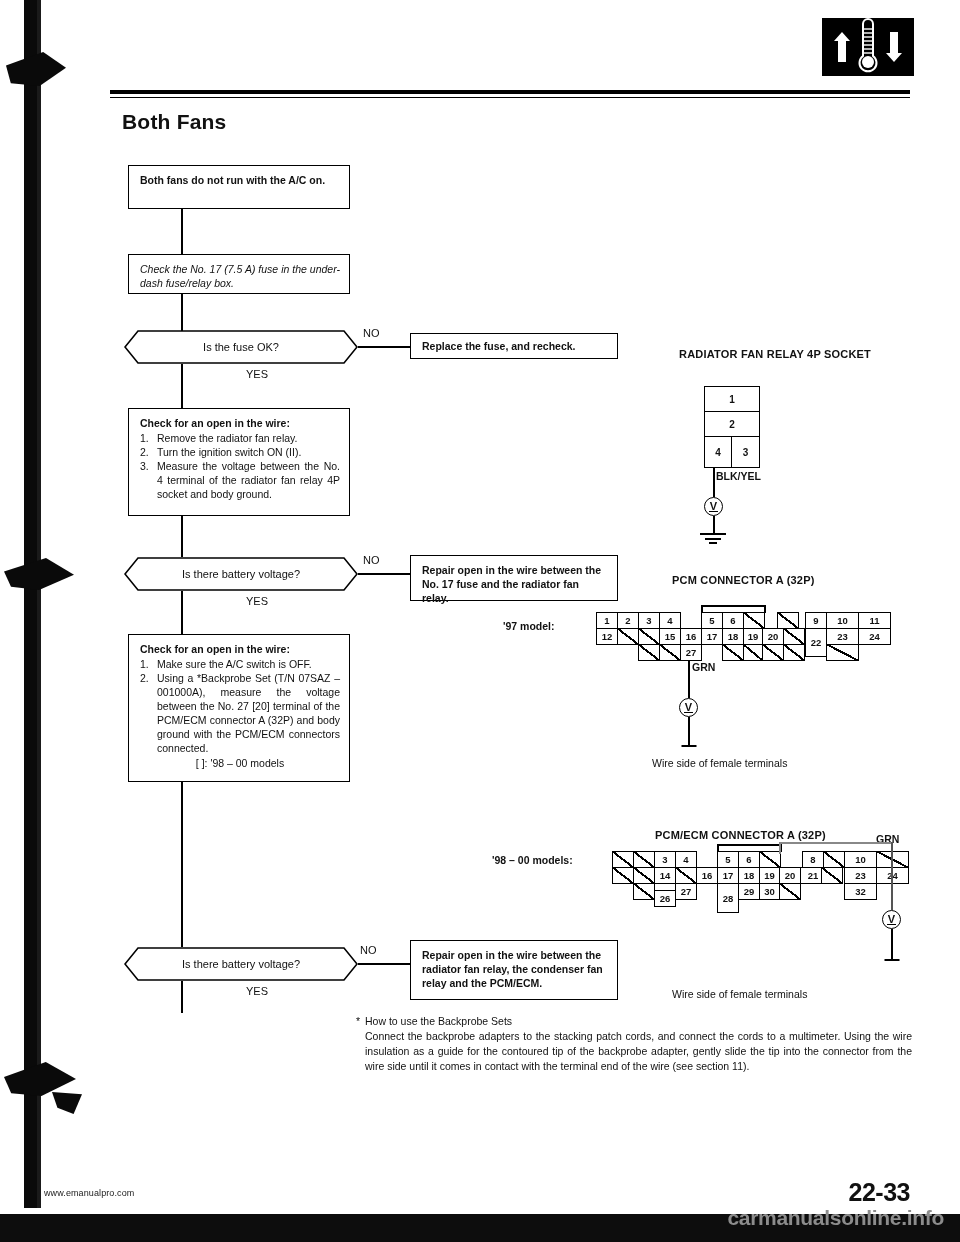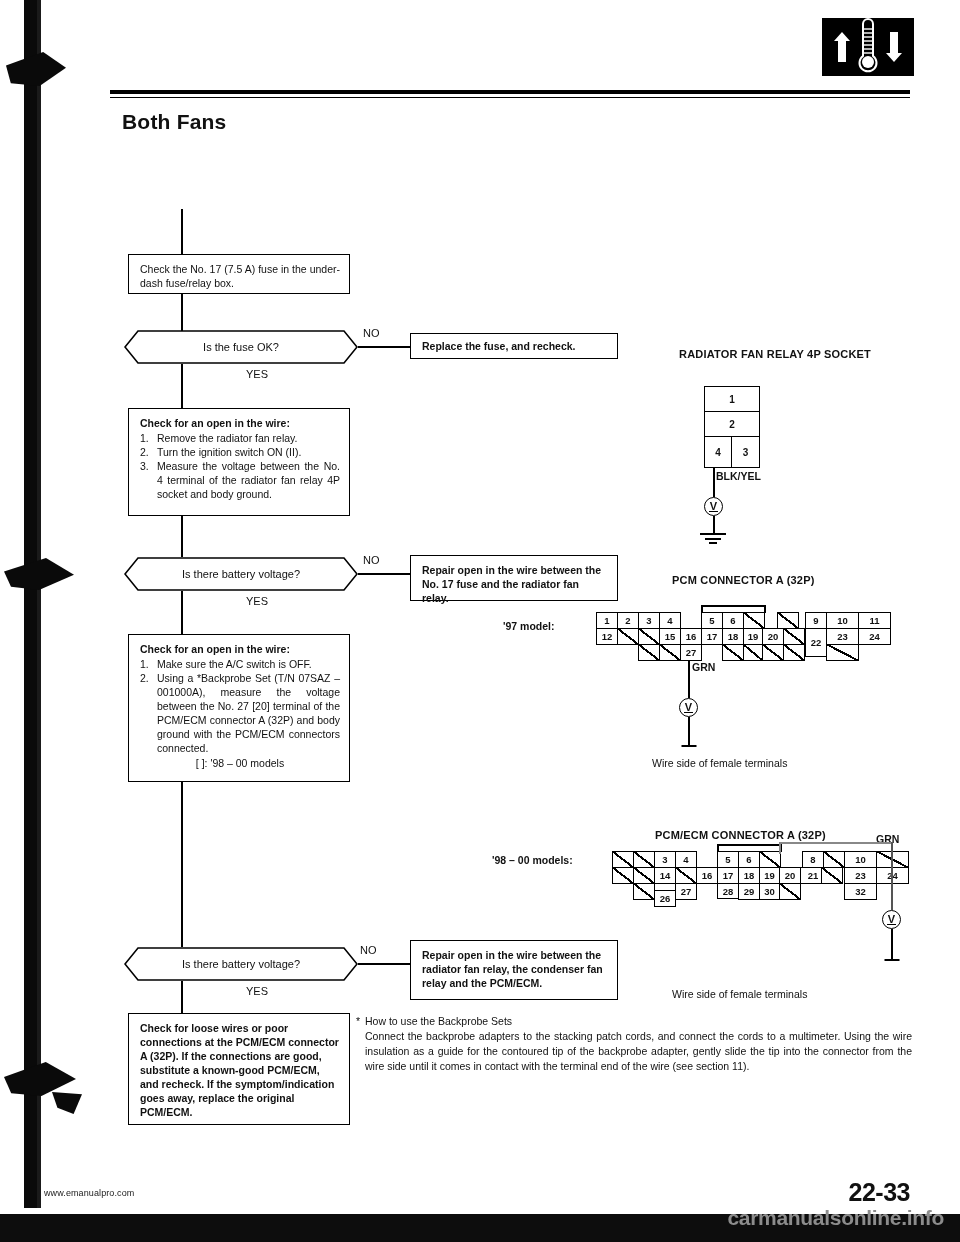--- a/index.html
+++ b/index.html
@@ -262,23 +262,26 @@
       </g>
 
       <path d="M72 44 L64 35 L68 35 L68 14 L76 14 L76 35 L80 35 Z" fill="#fff"></path>
     </svg>
   </div>
   <div class="header-rule"></div>
   <div class="header-rule2"></div>
 
   <div class="page-title">Both Fans</div>
 
+  <div class="fc-box bold" style="left:128px; top:165px; width:222px; height:44px;">
+    <span>Both fans do not run with the A/C on.</span>
+  </div>
   <div class="vline" style="left:181px; top:209px; height:45px;"></div>
 
-  <div class="fc-box justify" style="left:128px; top:254px; width:222px; height:40px;">
+  <div class="fc-box justify" style="left:128px; top:254px; width:222px; height:40px;font-style:italic;">
     <span>Check the No. 17 (7.5 A) fuse in the under-dash fuse/relay box.</span>
   </div>
   <div class="vline" style="left:181px; top:294px; height:38px;"></div>
 
   <div class="hexwrap" style="left:124px; top:330px; width:234px; height:34px;">
     <svg width="234" height="34" viewBox="0 0 234 34">
       <polygon points="14,1 220,1 233,17 220,33 14,33 1,17" fill="#fff" stroke="#000" stroke-width="1.6"></polygon>
     </svg>
     <div class="hextext">Is the fuse OK?</div>
   </div>
@@ -349,23 +352,20 @@
   </div>
   <div class="hline" style="left:358px; top:963px; width:52px;"></div>
   <div class="lbl" style="left:360px; top:944px;">NO</div>
   <div class="lbl" style="left:246px; top:985px;">YES</div>
   <div class="vline" style="left:181px; top:981px; height:32px;"></div>
 
   <div class="fc-box bold" style="left:410px; top:940px; width:208px; height:60px;">
     <span>Repair open in the wire between the radiator fan relay, the condenser fan relay and the PCM/ECM.</span>
   </div>
 
-  <div class="fc-box bold" style="left:128px; top:1013px; width:222px; height:112px;">
-    <span>Check for loose wires or poor connections at the PCM/ECM connector A (32P). If the connections are good, substitute a known-good PCM/ECM, and recheck. If the symptom/indication goes away, replace the original PCM/ECM.</span>
-  </div>
 
   <div class="diag-title" style="left:679px; top:348px;">RADIATOR FAN RELAY 4P SOCKET</div>
 
   <div class="relay-grid" style="left:704px; top:386px; width:56px; height:84px;">
     <div class="cell" style="left:0px; top:0px; width:56px; height:26px;">1</div>
     <div class="cell" style="left:0px; top:25px; width:56px; height:26px;">2</div>
     <div class="cell" style="left:0px; top:50px; width:28px; height:32px;">4</div>
     <div class="cell" style="left:27px; top:50px; width:29px; height:32px;">3</div>
   </div>
   <div class="lbl" style="left:716px; top:470px; font-weight:bold; font-size:10.5px;">BLK/YEL</div>
@@ -465,21 +465,21 @@
     <div class="pin" style="left:147px; top:16px; width:21px; height:17px;">19</div>
     <div class="pin" style="left:167px; top:16px; width:22px; height:17px;">20</div>
     <div class="pin" style="left:188px; top:16px; width:26px; height:17px;text-align:right;">21</div>
     <div class="pin slash" style="left:209px; top:16px; width:22px; height:17px;"></div>
     <div class="pin" style="left:232px; top:16px; width:33px; height:17px;">23</div>
     <div class="pin" style="left:264px; top:16px; width:33px; height:17px;">24</div>
 
     <div class="pin slash" style="left:21px;  top:32px; width:22px; height:17px;"></div>
     <div class="pin" style="left:42px;  top:39px; width:22px; height:17px;">26</div>
     <div class="pin" style="left:63px;  top:32px; width:22px; height:17px;">27</div>
-    <div class="pin" style="left:105px; top:32px; width:22px; height:16px;">28</div>
+    <div class="pin" style="left:105px; top:32px; width:22px; height:30px;">28</div>
     <div class="pin" style="left:126px; top:32px; width:22px; height:17px;">29</div>
     <div class="pin" style="left:147px; top:32px; width:21px; height:17px;">30</div>
     <div class="pin slash" style="left:167px; top:32px; width:22px; height:17px;"></div>
     <div class="pin" style="left:232px; top:32px; width:33px; height:17px;">32</div>
 
     <div class="hline" style="left:105px; top:-7px; width:64px; background:#000;"></div>
     <div class="vline" style="left:105px; top:-7px; height:8px;"></div>
     <div class="vline" style="left:168px; top:-7px; height:8px;"></div>
   </div>
 

